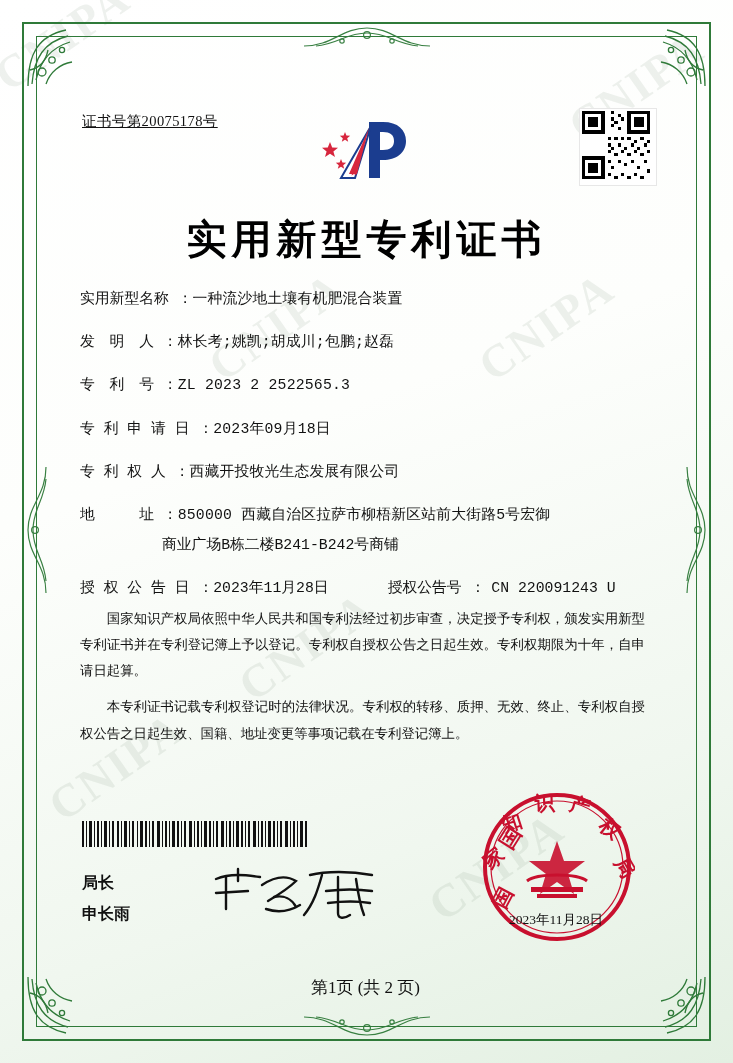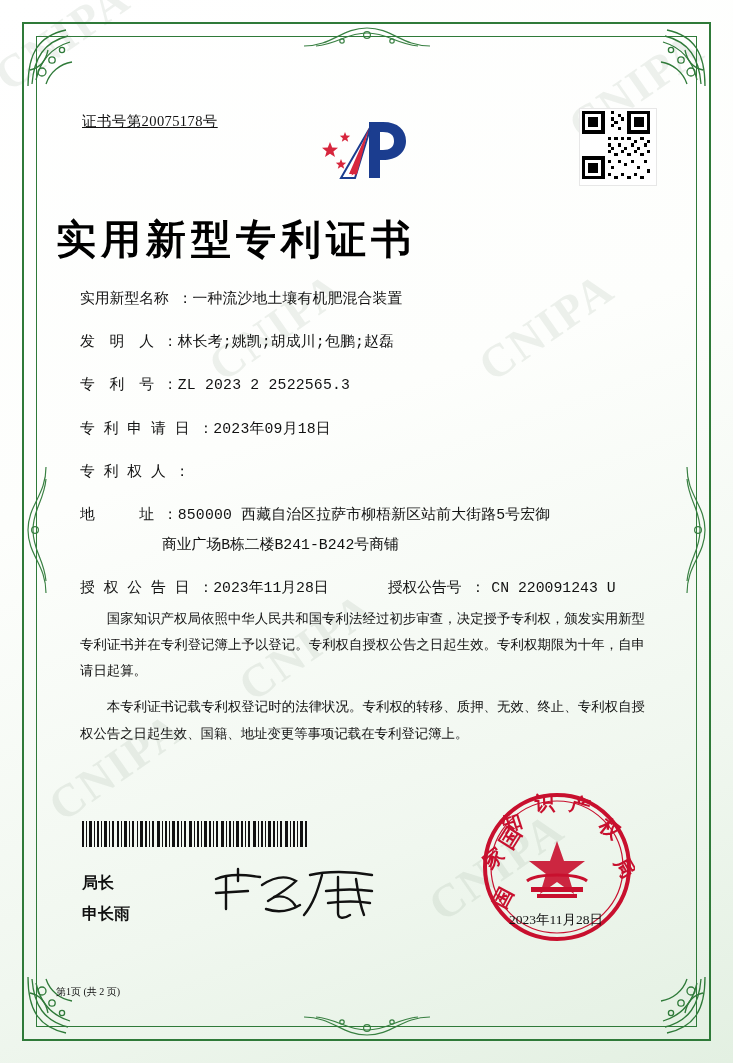--- a/index.html
+++ b/index.html
@@ -105,20 +105,21 @@
     top: 60px;
     transform: translateX(-50%);
     width: 140px;
     height: 72px;
   }
   .title {
     position: absolute;
     left: 0;
     right: 0;
     top: 156px;
+    text-align: center;
     font-size: 40px;
     font-weight: 700;
     letter-spacing: 5px;
     color: #000;
     font-family: "Liberation Serif", "DejaVu Serif", serif;
   }
 
   .fields {
     position: absolute;
     left: 24px;
@@ -203,21 +204,22 @@
     bottom: 78px;
     width: 150px;
     text-align: center;
     font-size: 13.5px;
     color: #111;
   }
   .footer {
     position: absolute;
     left: 0; right: 2px;
     bottom: 8px;
-    font-size: 10px;
+    text-align: center;
+    font-size: 17px;
     color: #111;
   }
 </style>
 </head>
 <body>
 
 <div class="page">
 
   <div class="wm wm1">CNIPA</div>
   <div class="wm wm2">CNIPA</div>
@@ -415,20 +417,21 @@
         <div class="fvalue">ZL 2023 2 2522565.3</div>
       </div>
 
       <div class="frow">
         <div class="flabel">专 利 申 请 日 ：</div>
         <div class="fvalue">2023年09月18日</div>
       </div>
 
       <div class="frow">
         <div class="flabel">专 利 权 人 ：</div>
+        <div class="fvalue">西藏开投牧光生态发展有限公司</div>
       </div>
 
       <div class="frow" style="display:block;">
         <div style="display:flex;">
           <div class="flabel">地　　　址 ：</div>
           <div class="fvalue">850000 西藏自治区拉萨市柳梧新区站前大街路5号宏御</div>
         </div>
         <div class="addr-line2">商业广场B栋二楼B241-B242号商铺</div>
       </div>
 

